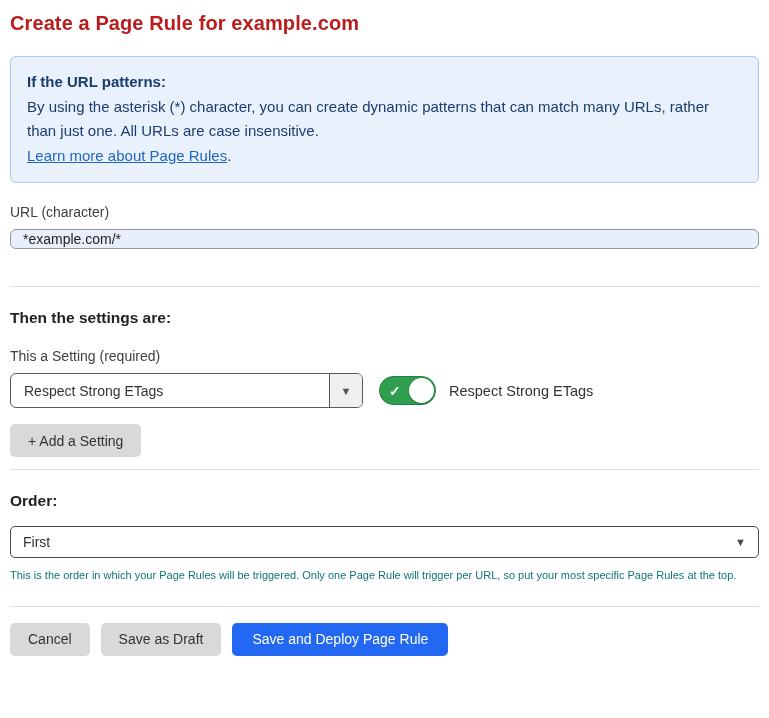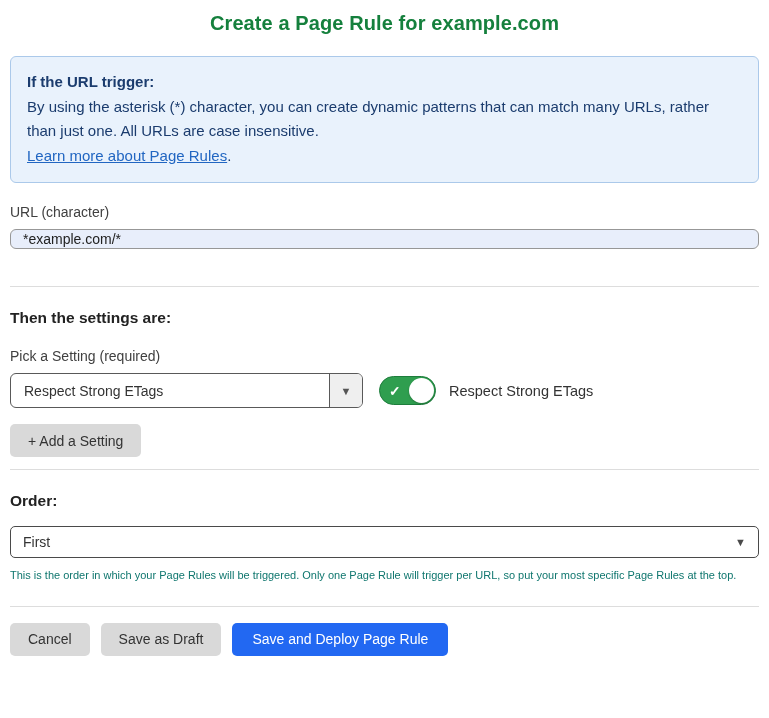--- a/index.html
+++ b/index.html
@@ -9,24 +9,23 @@
     height: 718px;
     font-family: "Liberation Sans", sans-serif;
     color: #333;
     overflow: hidden;
   }
   .container { padding: 0 10px; }
 
   .page-title {
     font-size: 20px;
     font-weight: bold;
-    color: #15803d;
+    color: #b91c1c;
     padding-top: 12px;
     letter-spacing: 0.1px;
-    text-align: center;
   }
 
   .info-box {
     margin-top: 21px;
     background: #e9f2fc;
     border: 1px solid #abc9ea;
     border-radius: 6px;
     padding: 13px 16px 14px 16px;
     color: #1b3c6e;
     font-size: 15px;
@@ -198,33 +197,33 @@
   }
 </style>
 </head>
 <body>
 
 <div class="container">
 
   <h1 class="page-title">Create a Page Rule for example.com</h1>
 
   <div class="info-box">
-    <div class="info-heading">If the URL trigger:</div>
+    <div class="info-heading">If the URL patterns:</div>
     <div class="info-body">By using the asterisk (*) character, you can create dynamic patterns that can match many URLs, rather than just one. All URLs are case insensitive.</div>
     <div><a class="info-link">Learn more about Page Rules</a><span class="link-suffix">.</span></div>
   </div>
 
   <div class="field-label">URL (character)</div>
   <input class="url-input" type="text" value="*example.com/*" style="">
 
   <hr class="divider divider-1">
 
   <div class="section-heading">Then the settings are:</div>
 
-  <div class="field-label">Pick a Setting (required)</div>
+  <div class="field-label">This a Setting (required)</div>
 
   <div class="setting-row">
     <div class="dropdown">
       <div class="dropdown-value">Respect Strong ETags</div>
       <div class="dropdown-arrow-btn">
           <span>▼</span>
         </div>
     </div>
 
     <div class="toggle">

